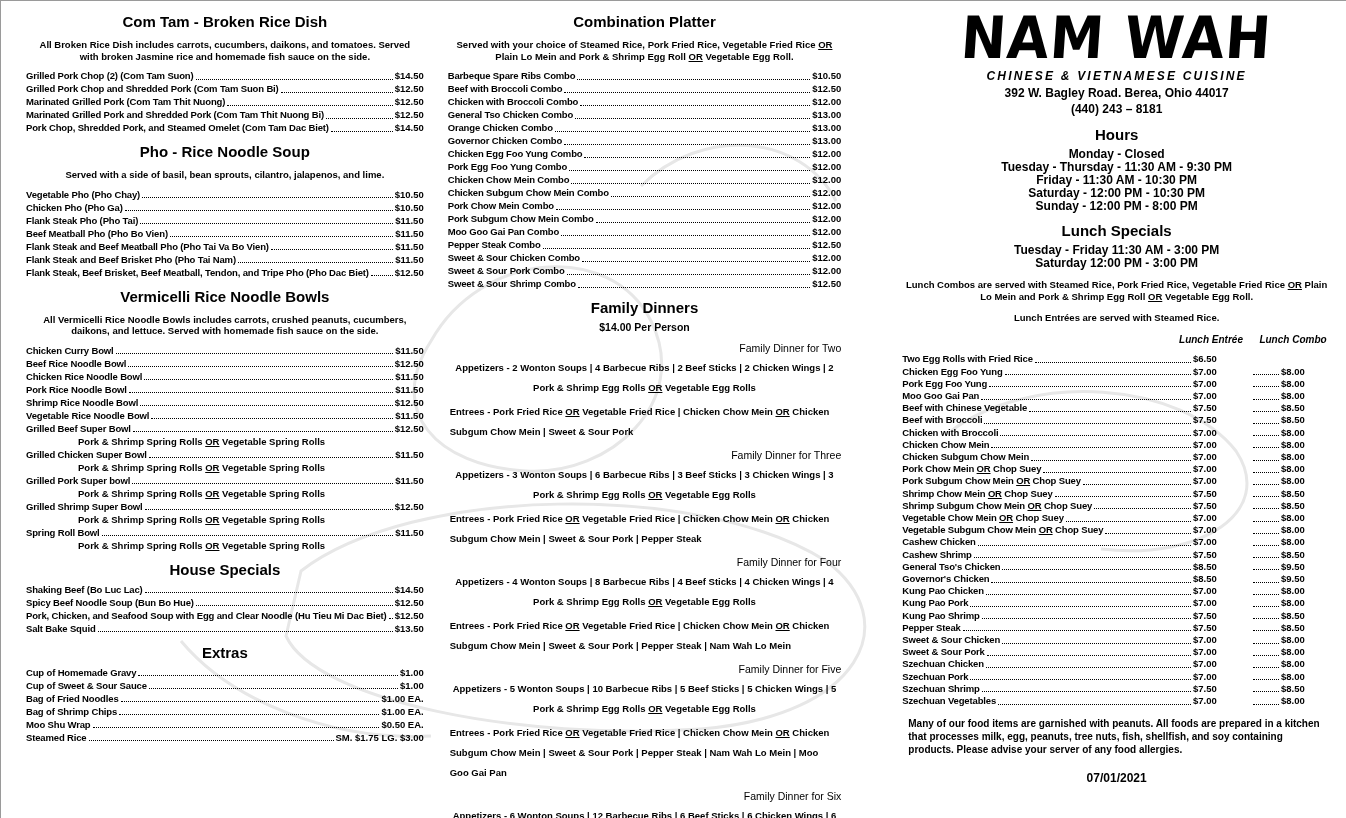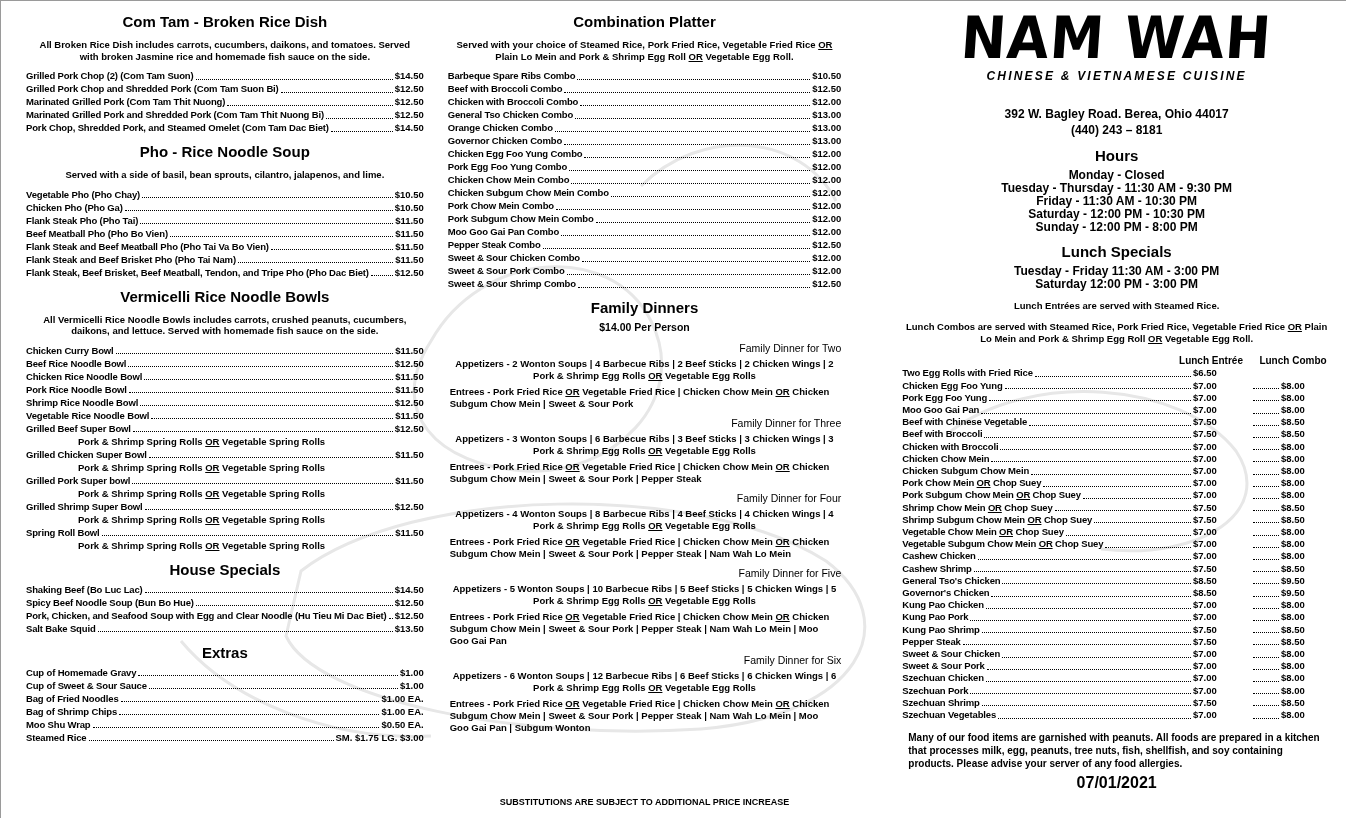--- a/index.html
+++ b/index.html
@@ -15,39 +15,39 @@
   .first-title{margin-top:0;}
   .desc{font-size:9.5px;line-height:11.5px;text-align:center;margin:4px 4px 7px;}
   .row{display:flex;align-items:flex-end;font-size:9.5px;line-height:13px;}
   .row .name{white-space:nowrap;letter-spacing:-0.15px;}
   .dots{flex:1 1 auto;border-bottom:1.6px dotted #000;margin:0 2px 2.5px 2px;min-width:4px;}
   .price{white-space:nowrap;}
   .note{font-size:9.5px;line-height:13px;padding-left:52px;}
   .or{text-decoration:underline;}
   .fd-subtitle{font-size:10.5px;text-align:center;margin-bottom:2px;}
   .fd-title{font-size:10.5px;text-align:right;margin:7px 0 4px;font-weight:normal;}
-  .fd-text{font-size:9.5px;line-height:12px;margin:0 2px 4px;}
+  .fd-text{font-size:9.5px;line-height:20px;margin:0 2px 4px;}
   .fd-app{text-align:center;}
   .col2-footer{margin-top:auto;font-size:9px;text-align:center;padding:8px 0 12px;}
   .logo{font-size:54px;line-height:0.95;text-align:center;font-family:"DejaVu Sans",sans-serif;
         font-weight:900;letter-spacing:1px;transform:skewX(-4deg) scaleY(1.08);}
-  .logo-sub{font-size:12px;letter-spacing:2.2px;text-align:center;font-style:italic;margin:5px 0 23px;}
+  .logo-sub{font-size:12px;letter-spacing:2.2px;text-align:center;font-style:italic;margin:5px 0 2px;}
   .address{font-size:12px;line-height:16px;text-align:center;}
   .hours-line,.ls-line{font-size:12px;line-height:13px;text-align:center;}
   .ls-note{font-size:9.5px;line-height:12px;text-align:center;margin-top:9px;}
-  .lunch-header{display:flex;justify-content:flex-end;font-size:10px;margin:10px 0 1px;}
+  .lunch-header{display:flex;justify-content:flex-end;font-size:10px;margin:10px 0 8px;font-style:italic;}
   .lh1{width:88px;text-align:center;}
   .lh2{width:76px;text-align:center;}
   .lrow{display:flex;align-items:flex-end;font-size:9.5px;line-height:12.2px;justify-content:flex-end;}
   .lrow .name{white-space:nowrap;letter-spacing:-0.15px;}
   .lp1{flex:0 0 58px;white-space:nowrap;}
   .lp2{flex:0 0 50px;white-space:nowrap;}
   .d2{flex:0 0 26px;}
   .allergy{font-size:10px;line-height:13px;margin-top:10px;margin-left:6px;}
-  .menu-date{font-size:16px;text-align:center;margin-top:4px;padding-bottom:10px;}
+  .menu-date{font-size:12px;text-align:center;margin-top:15px;padding-bottom:10px;}
 </style>
 </head>
 <body>
 
 <div class="page">
 
   <svg class="watermark" viewBox="0 0 1346 818" xmlns="http://www.w3.org/2000/svg">
     <g fill="none" stroke="#e7e7e7" stroke-width="3">
       <path d="M430 340 C 480 250, 610 240, 650 320 C 690 400, 610 475, 525 470 C 435 465, 385 410, 430 340 Z"></path>
       <path d="M300 570 C 410 485, 700 480, 825 560 C 905 620, 860 715, 700 728 C 520 740, 315 700, 285 635 Z"></path>
@@ -450,22 +450,22 @@
         </div>
 
       <h2 class="section-title">Lunch Specials</h2>
       <div>
 
           <div class="ls-line">Tuesday - Friday 11:30 AM - 3:00 PM</div>
 
           <div class="ls-line">Saturday 12:00 PM - 3:00 PM</div>
         </div>
 
+      <div class="ls-note">Lunch Combos are served with Steamed Rice, Pork Fried Rice, Vegetable Fried Rice <span class="or">OR</span> Plain Lo Mein and Pork &amp; Shrimp Egg Roll <span class="or">OR</span> Vegetable Egg Roll.</div>
       <div class="ls-note">Lunch Entrées are served with Steamed Rice.</div>
-      <div class="ls-note">Lunch Combos are served with Steamed Rice, Pork Fried Rice, Vegetable Fried Rice <span class="or">OR</span> Plain Lo Mein and Pork &amp; Shrimp Egg Roll <span class="or">OR</span> Vegetable Egg Roll.</div>
 
       <div class="lunch-header">
         <span class="lh1">Lunch Entrée</span>
         <span class="lh2">Lunch Combo</span>
       </div>
 
       <div>
 
           <div class="lrow">
             <span class="name">Two Egg Rolls with Fried Rice</span>

